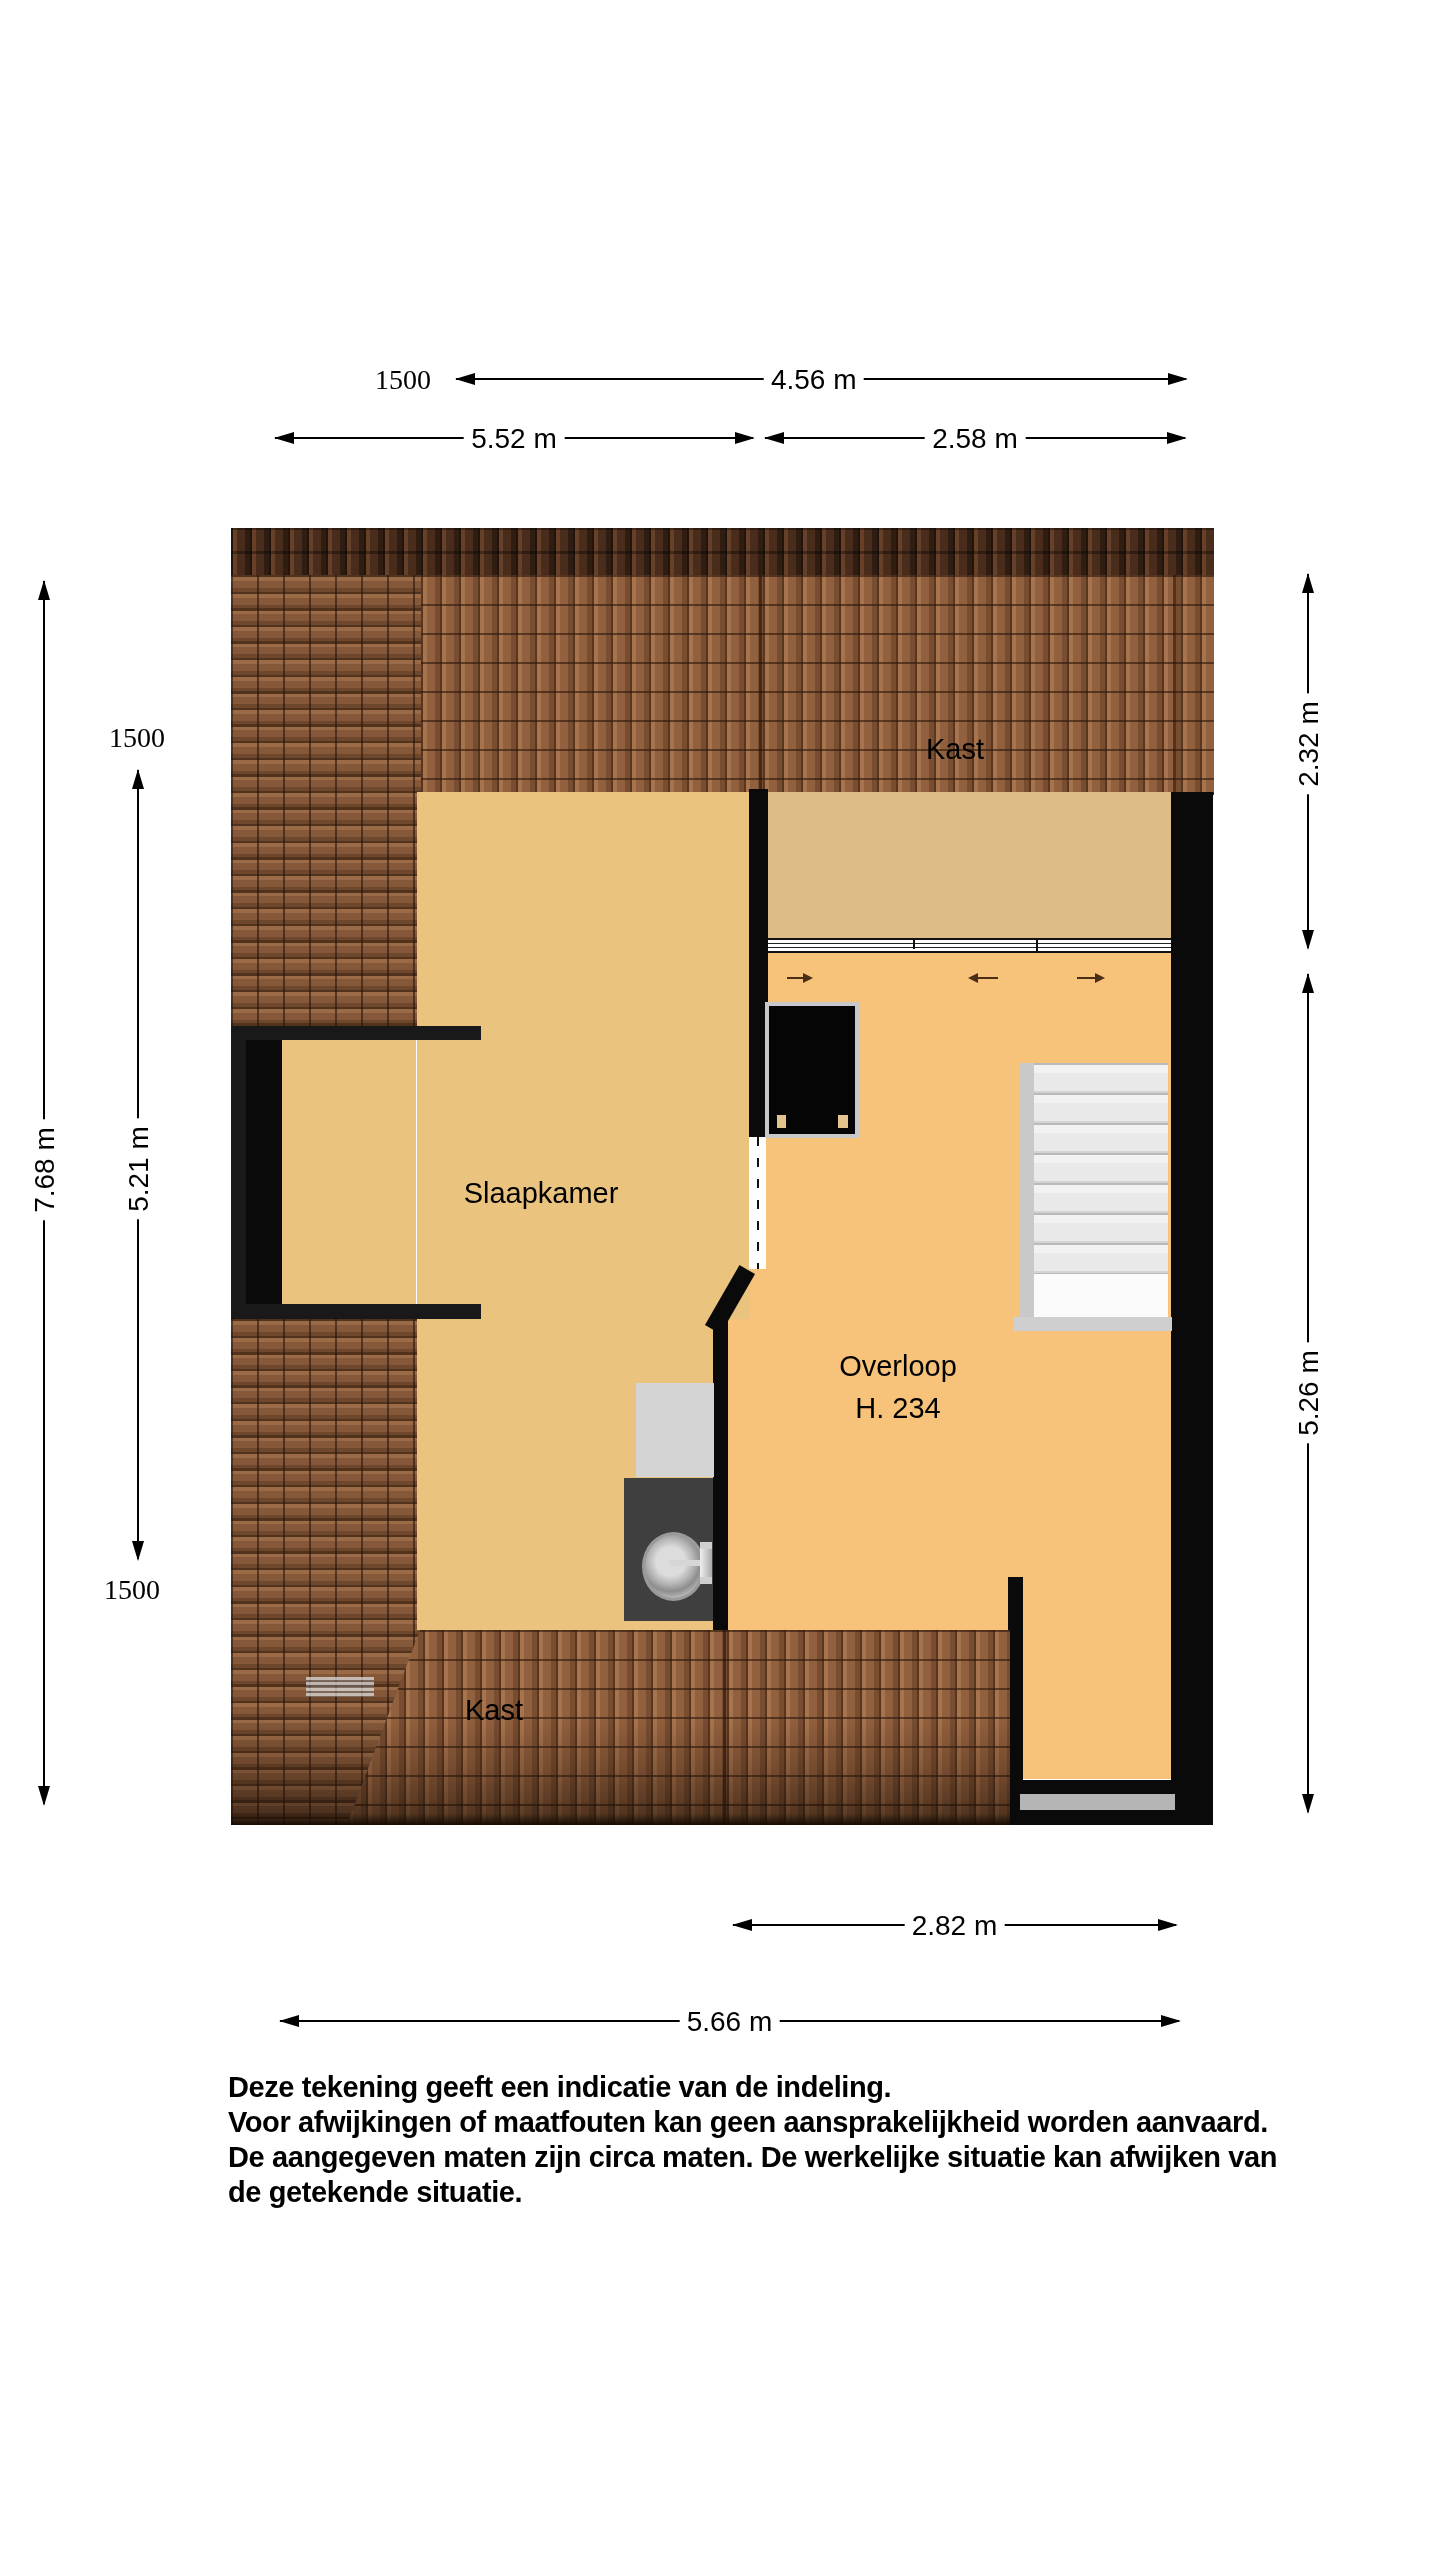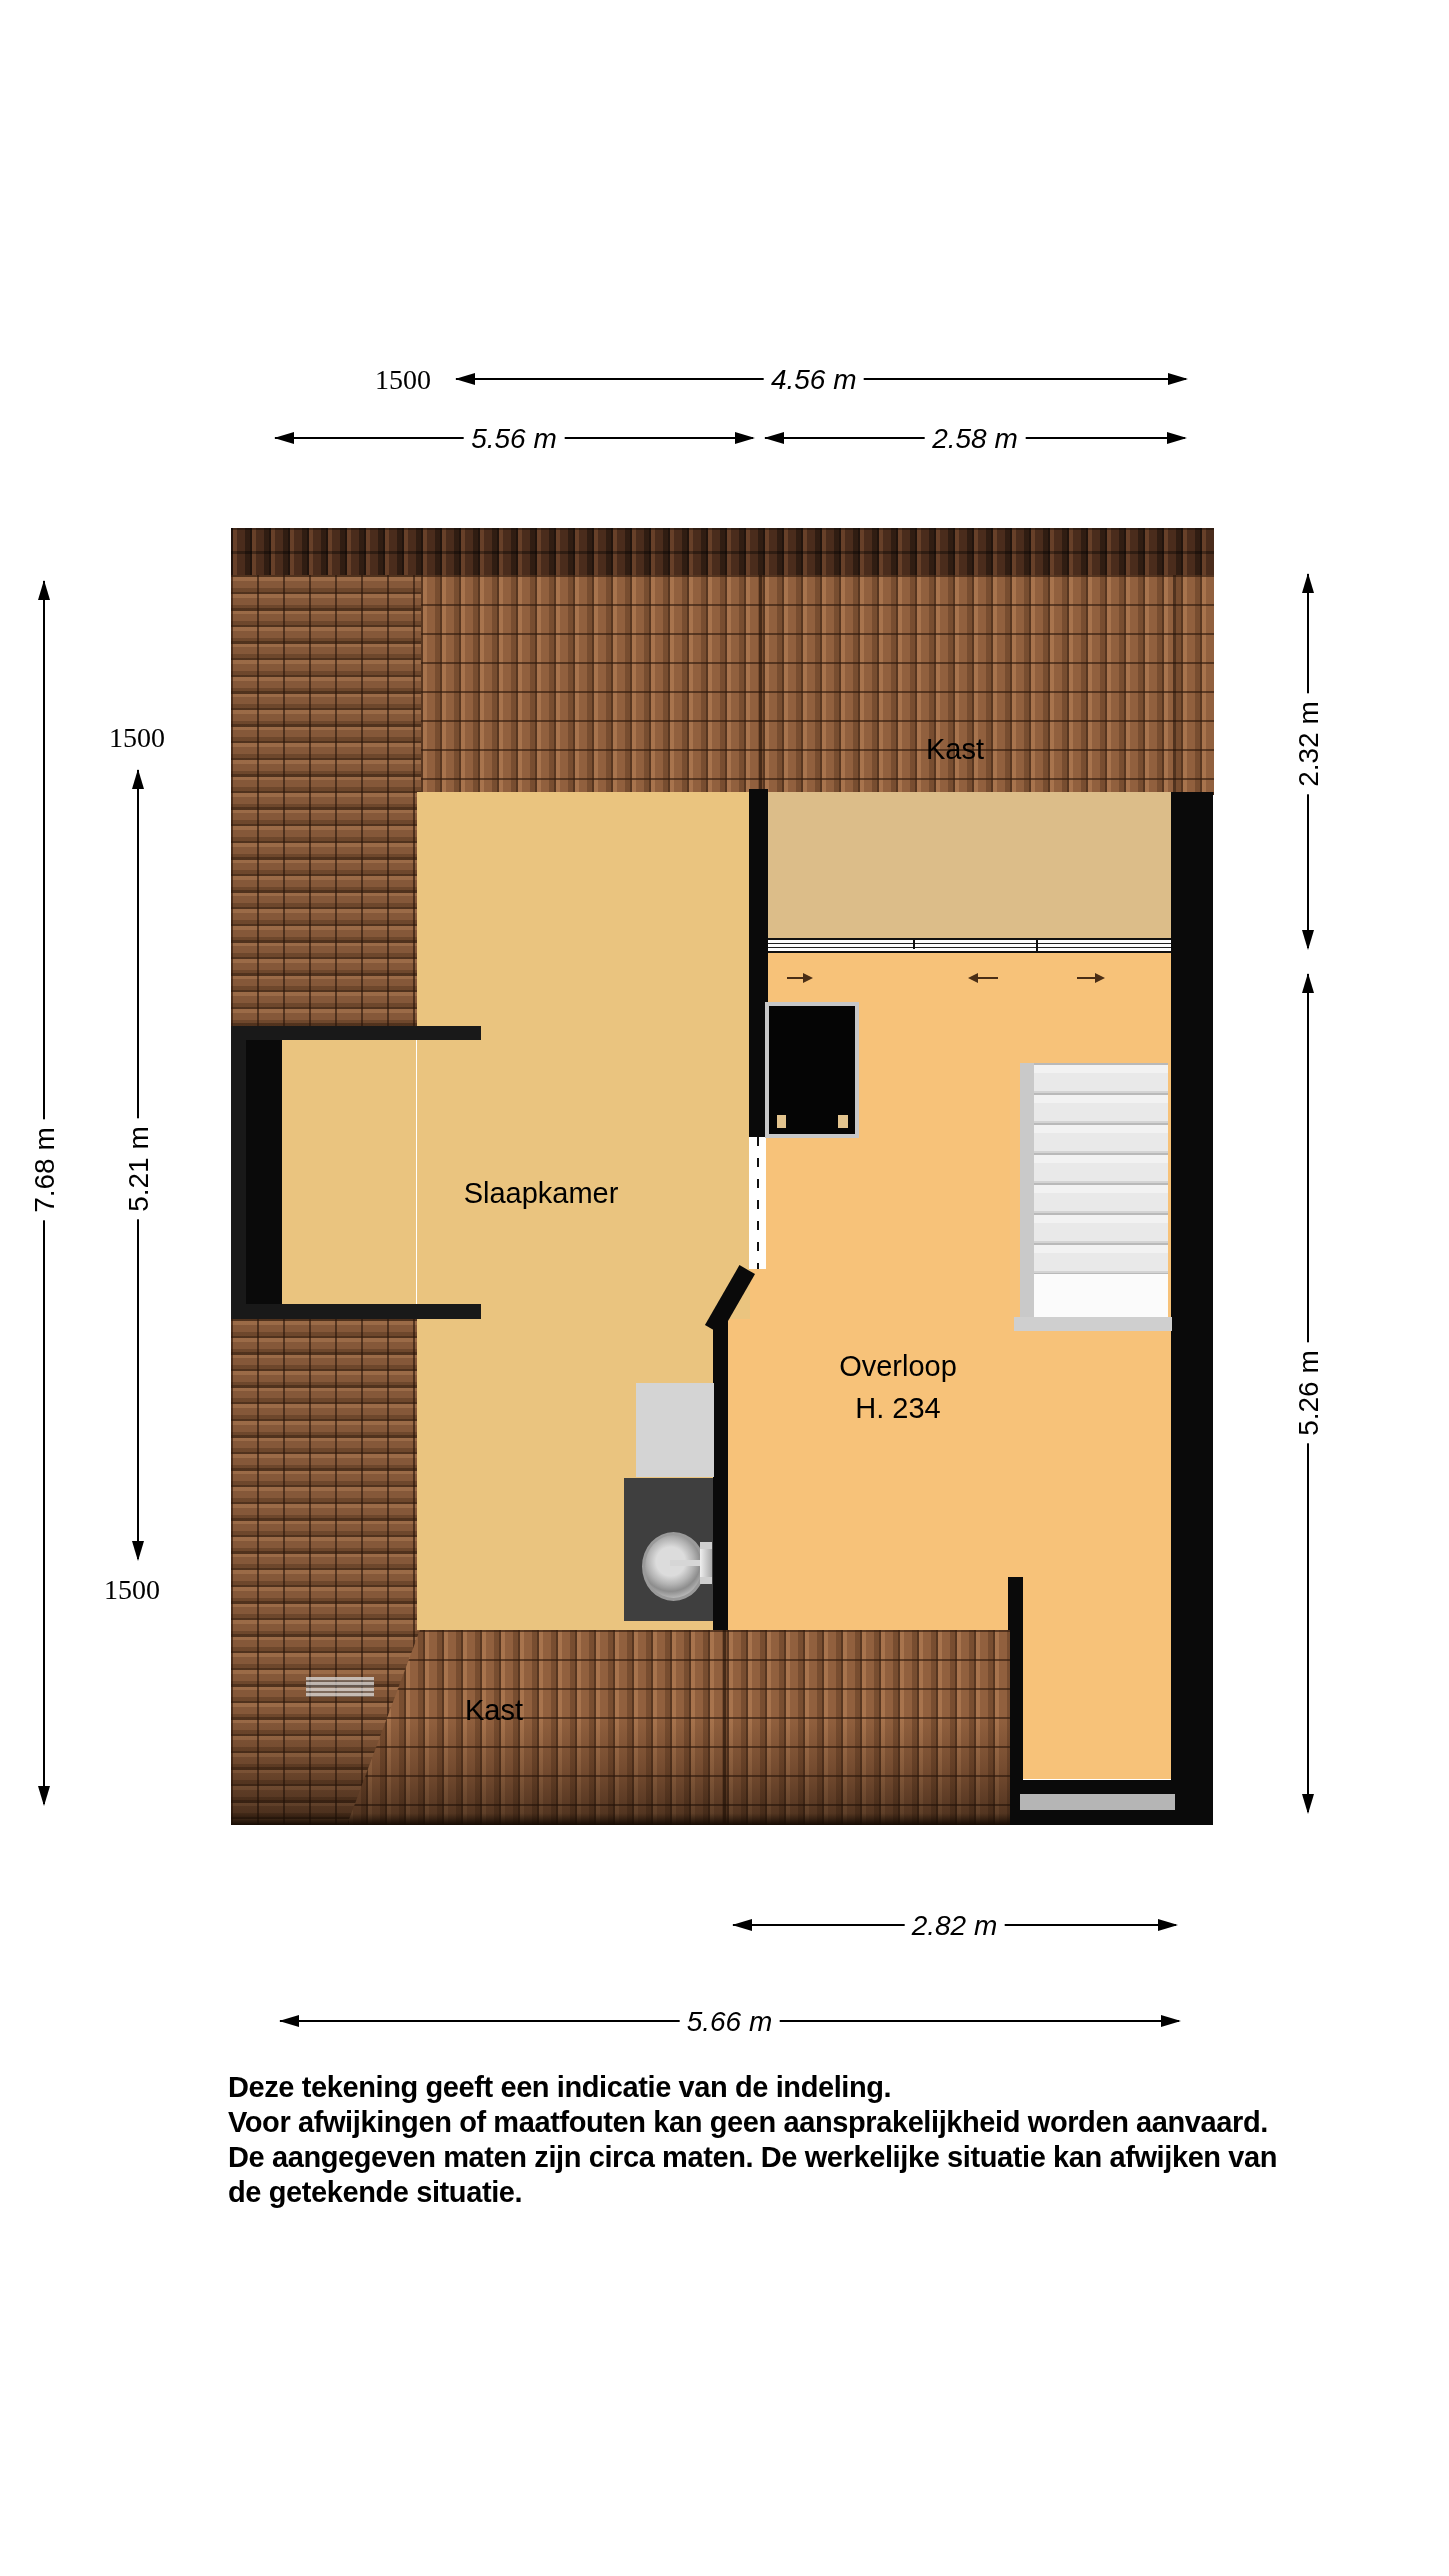--- a/index.html
+++ b/index.html
@@ -42,21 +42,21 @@
   }
   .roof-ridge-tex{
     background-color:var(--roof-ridge);
     background-image:
       repeating-linear-gradient(180deg, rgba(0,0,0,0.35) 0 2.3px, rgba(0,0,0,0) 2.3px 23.4px),
       repeating-linear-gradient(90deg, rgba(0,0,0,0.55) 0 2.3px, rgba(170,110,70,0.30) 2.3px 6px, rgba(0,0,0,0) 6px 14.3px, rgba(0,0,0,0.35) 14.3px 19px);
     border-bottom:3.8px solid #2c1a0e;
   }
   .seam{background:rgba(30,14,5,0.55);width:3px;}
   
-  .dim-h{height:0;border-top:2.3px solid var(--ink);font-style:italic;}
+  .dim-h{height:0;border-top:2.3px solid var(--ink);}
   .dim-v{width:0;border-left:2.3px solid var(--ink);}
   .ah{width:0;height:0;position:absolute;}
   .ah-left{border-top:6.8px solid transparent;border-bottom:6.8px solid transparent;border-right:20.4px solid var(--ink);left:-1.5px;top:-7.5px;}
   .ah-right{border-top:6.8px solid transparent;border-bottom:6.8px solid transparent;border-left:20.4px solid var(--ink);right:-1.5px;top:-7.5px;}
   .ah-up{border-left:6.8px solid transparent;border-right:6.8px solid transparent;border-bottom:20.4px solid var(--ink);top:-1.5px;left:-7.5px;}
   .ah-down{border-left:6.8px solid transparent;border-right:6.8px solid transparent;border-top:20.4px solid var(--ink);bottom:-1.5px;left:-7.5px;}
   .dim-label{
     position:absolute;background:var(--paper);font-size:28px;line-height:1;
     padding:3px 7.5px;white-space:nowrap;transform:translate(-50%,-50%);
   }
@@ -187,21 +187,21 @@
 <div class="code-label" style="left:403px;top:379px;">1500</div>
 <div class="abs dim-h" style="left:456px;top:378px;width:730px;">
   <span class="ah ah-left"></span>
   <span class="ah ah-right"></span>
   <span class="dim-label" style="left:49%;top:0;">4.56 m</span>
 </div>
 
 <div class="abs dim-h" style="left:275px;top:437px;width:478px;">
   <span class="ah ah-left"></span>
   <span class="ah ah-right"></span>
-  <span class="dim-label" style="left:50%;top:0;">5.56 m</span>
+  <span class="dim-label" style="left:50%;top:0;">5.52 m</span>
 </div>
 <div class="abs dim-h" style="left:765px;top:437px;width:420px;">
   <span class="ah ah-left"></span>
   <span class="ah ah-right"></span>
   <span class="dim-label" style="left:50%;top:0;">2.58 m</span>
 </div>
 
 <div class="abs dim-v" style="left:43px;top:581px;height:1223px;">
   <span class="ah ah-up"></span>
   <span class="ah ah-down"></span>

